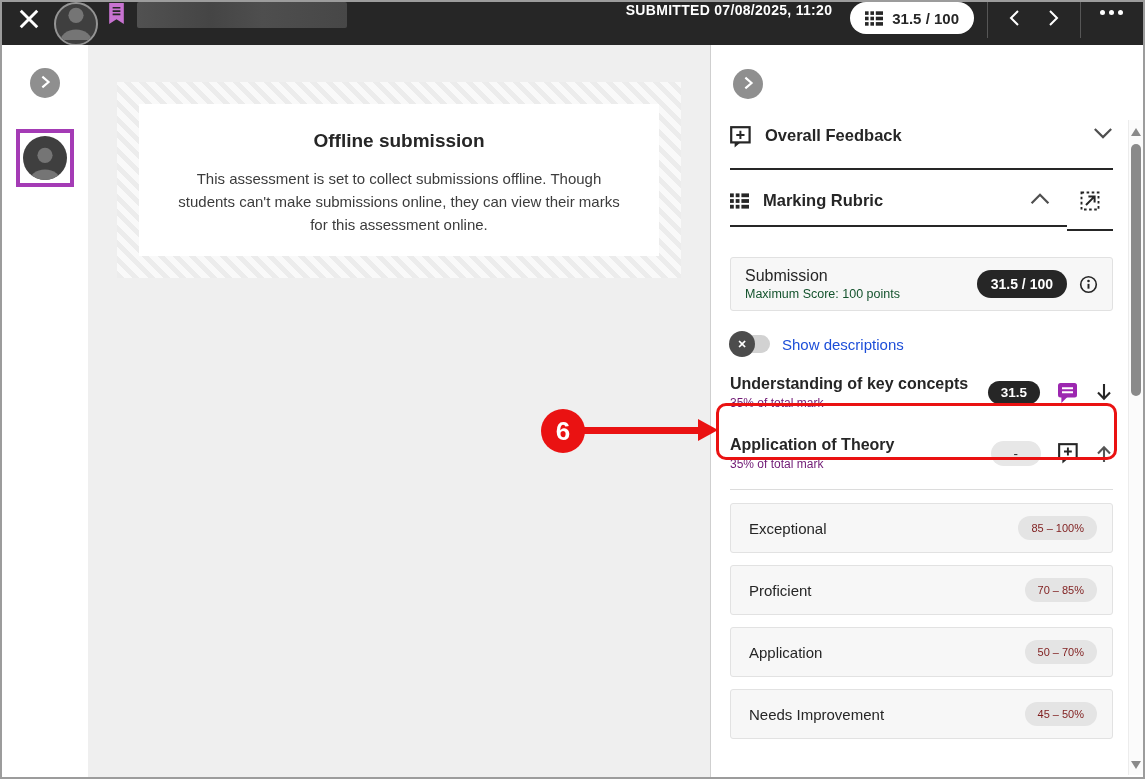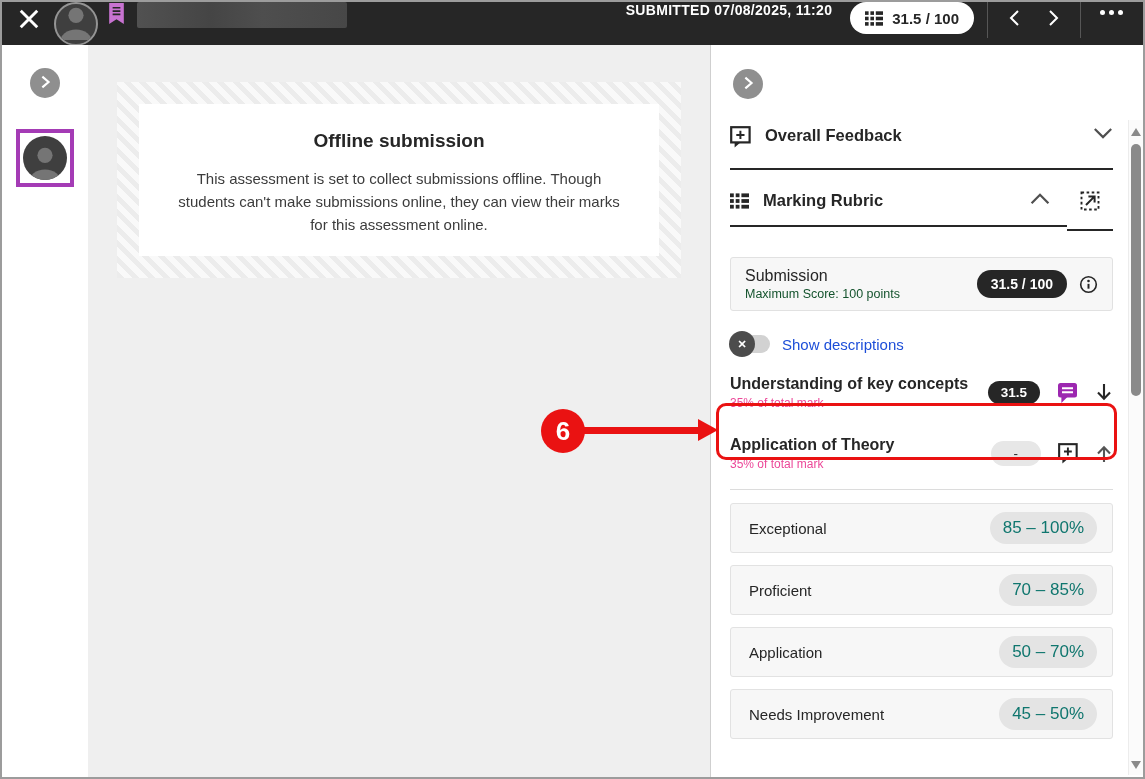--- a/index.html
+++ b/index.html
@@ -61,31 +61,31 @@
   .black-pill.sm { font-size: 13.5px; padding: 4px 13px; }
 
   .toggle-row { margin-top: 24px; display: flex; align-items: center; gap: 12px; }
   .toggle { position: relative; width: 38px; height: 18px; background: #d2d2d2; border-radius: 9px; border: none; cursor: pointer; flex: none; margin-left: 2px; }
   .toggle .knob { position: absolute; left: -3px; top: -4px; width: 26px; height: 26px; border-radius: 50%; background: #4c4c4c; color: #fff; font-size: 11px; font-weight: 700; display: flex; align-items: center; justify-content: center; }
   .toggle-label { font-size: 15px; color: #1d4ed8; }
 
   .criterion { display: flex; align-items: center; }
   .criterion .crit-text { flex: 1; min-width: 0; }
   .crit-title { font-size: 16px; font-weight: 700; color: #262626; }
-  .crit-sub { font-size: 12px; color: #ec4899; margin-top: 3px; }
+  .crit-sub { font-size: 12px; color: #701a75; margin-top: 3px; }
   .crit-right { display: flex; align-items: center; gap: 17px; margin-left: 8px; }
   .criterion.first { margin-top: 22px; }
   .criterion.second { margin-top: 26px; }
   .gray-pill { background: #e7e7e7; color: #262626; border-radius: 999px; font-size: 13.5px; padding: 5px 23px; }
   .panel .divider { height: 1px; background: #dcdcdc; margin-top: 18px; }
 
   .level-card { margin-top: 12px; height: 50px; background: #f7f7f7; border: 1px solid #e2e2e2; border-radius: 3px; display: flex; align-items: center; padding: 0 15px 0 18px; cursor: pointer; }
   .level-card.first { margin-top: 13px; align-items: center; }
   .level-label { font-size: 15px; color: #262626; }
-  .level-pill { margin-left: auto; background: #e4e4e4; border-radius: 999px; font-size: 17px; color: #0f766e; padding: 6px 13px; }
+  .level-pill { margin-left: auto; background: #e4e4e4; border-radius: 999px; font-size: 11px; color: #7f1d1d; padding: 6px 13px; }
 
   
   .scrollbar { position: absolute; top: 118px; bottom: 2px; right: 0; width: 15px; background: #fbfbfb; border-left: 1px solid #ececec; }
   .scroll-up, .scroll-down { position: absolute; left: 2px; width: 0; height: 0; cursor: pointer; }
   .scroll-up { top: 8px; border-left: 5.5px solid transparent; border-right: 5.5px solid transparent; border-bottom: 8px solid #8a8a8a; }
   .scroll-down { bottom: 6px; border-left: 5.5px solid transparent; border-right: 5.5px solid transparent; border-top: 8px solid #8a8a8a; }
   .scroll-thumb { position: absolute; top: 24px; left: 2px; width: 10px; height: 252px; background: #8a8a8a; border-radius: 6px; cursor: grab; }
 
   
   .ann { position: absolute; pointer-events: none; }

